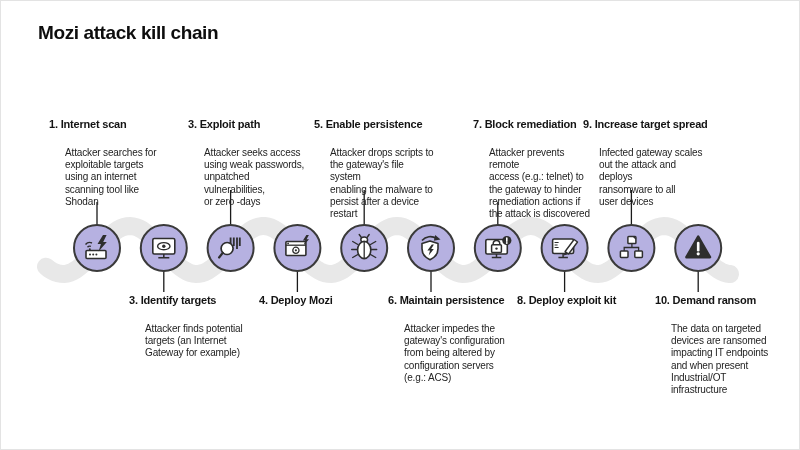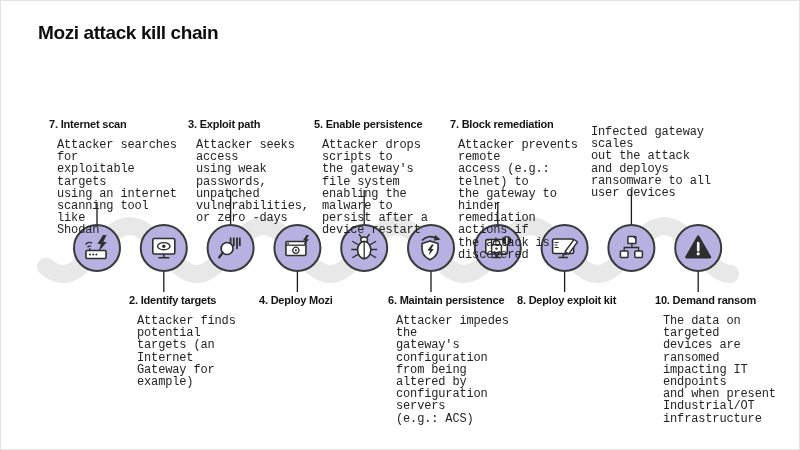--- a/index.html
+++ b/index.html
@@ -13,22 +13,22 @@
     position:absolute;left:38px;top:22px;margin:0;
     font-size:19px;font-weight:700;color:#0d0d0d;letter-spacing:-0.4px;
   }
   #diagram{position:absolute;left:0;top:0;}
   .step-col{position:absolute;color:#1f1f1f;}
   .step-col h3{
     margin:0 0 5px 0;font-size:11px;font-weight:700;color:#141414;
     letter-spacing:-0.2px;line-height:13px;white-space:nowrap;
   }
   .step-col p{
-    margin:8px;font-size:12px;line-height:12.2px;letter-spacing:-0.15px;
-    white-space:pre-line;color:#232323;font-family:Liberation Mono, monospace;
+    margin:16px;font-size:10px;line-height:12.2px;letter-spacing:-0.15px;
+    white-space:pre-line;color:#232323;
   }
 </style>
 </head>
 <body>
 
 <div class="frame"></div>
 
 <h1 class="title">Mozi attack kill chain</h1>
 
 <svg id="diagram" width="800" height="450" viewBox="0 0 800 450">
@@ -127,29 +127,29 @@
         <circle cx="0" cy="0" r="23" fill="#b6b1e1" stroke="#3a3a3a" stroke-width="2"></circle>
     <path d="M0,-11.5 L11.8,9.2 H-11.8 Z" fill="#2e2e2e" stroke="#2e2e2e" stroke-width="2.5" stroke-linejoin="round"></path>
     <path d="M0,-5 V2.2" stroke="#fff" stroke-width="2.6" stroke-linecap="round"></path>
     <circle cx="0" cy="5.8" r="1.6" fill="#fff"></circle>
       </g>
     </g>
 </svg>
 
 <div id="columns">
     <div class="step-col" style="left: 49px; top: 118px; width: 138px;">
-      <h3>7. Internet scan</h3>
+      <h3>1. Internet scan</h3>
       <p>Attacker searches for
 exploitable targets
 using an internet
 scanning tool like
 Shodan</p>
     </div>
     <div class="step-col" style="left: 129px; top: 294px; width: 138px;">
-      <h3>2. Identify targets</h3>
+      <h3>3. Identify targets</h3>
       <p>Attacker finds potential
 targets (an Internet
 Gateway for example)</p>
     </div>
     <div class="step-col" style="left: 188px; top: 118px; width: 138px;">
       <h3>3. Exploit path</h3>
       <p>Attacker seeks access
 using weak passwords,
 unpatched vulnerabilities,
 or zero -days</p>
@@ -165,32 +165,33 @@
 persist after a device restart</p>
     </div>
     <div class="step-col" style="left: 388px; top: 294px; width: 138px;">
       <h3>6. Maintain persistence</h3>
       <p>Attacker impedes the
 gateway's configuration
 from being altered by
 configuration servers
 (e.g.: ACS)</p>
     </div>
-    <div class="step-col" style="left: 450px; top: 118px; width: 138px;">
+    <div class="step-col" style="left: 473px; top: 118px; width: 138px;">
       <h3>7. Block remediation</h3>
       <p>Attacker prevents remote
 access (e.g.: telnet) to
 the gateway to hinder
 remediation actions if
 the attack is discovered</p>
     </div>
     <div class="step-col" style="left: 517px; top: 294px; width: 138px;">
       <h3>8. Deploy exploit kit</h3>
     </div>
     <div class="step-col" style="left: 583px; top: 118px; width: 138px;">
+      <h3>9. Increase target spread</h3>
       <p>Infected gateway scales
 out the attack and deploys
 ransomware to all
 user devices</p>
     </div>
     <div class="step-col" style="left: 655px; top: 294px; width: 138px;">
       <h3>10. Demand ransom</h3>
       <p>The data on targeted
 devices are ransomed
 impacting IT endpoints

